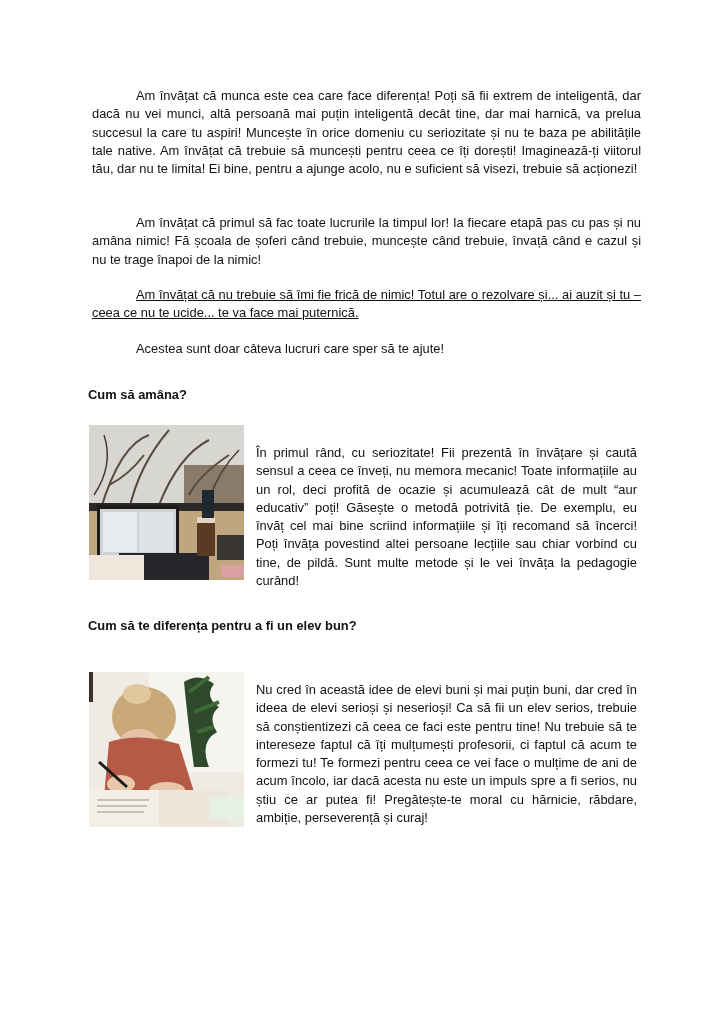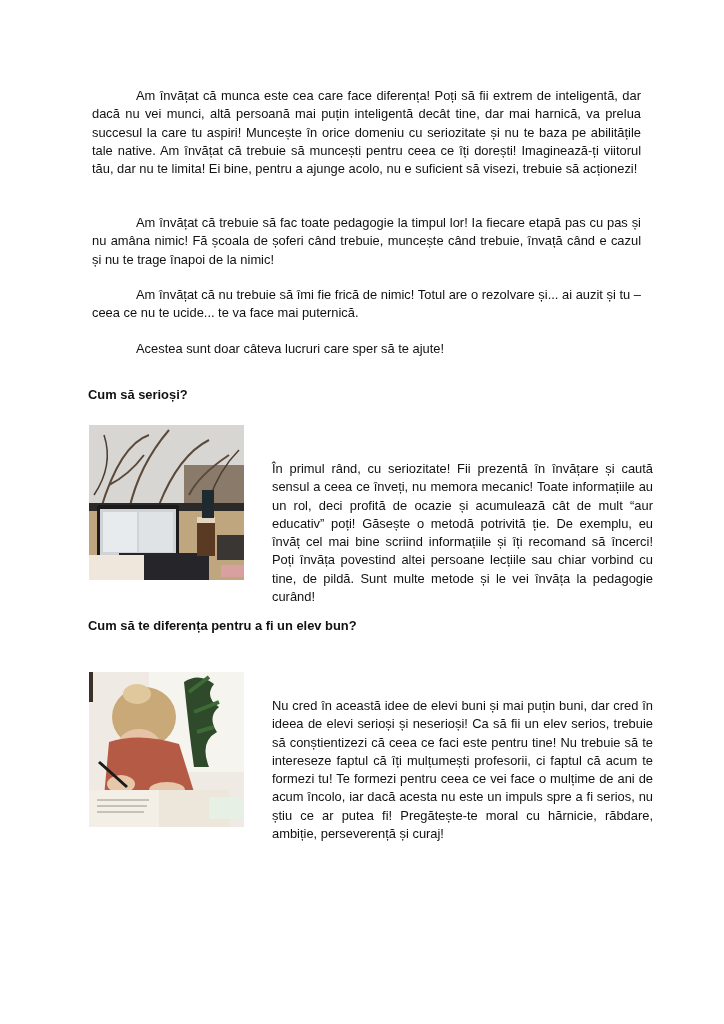--- a/index.html
+++ b/index.html
@@ -1,31 +1,31 @@
 <!DOCTYPE html>
 <html><head>
 <meta charset="utf-8">
 <style>
   html, body { margin: 0; padding: 0; background: #ffffff; }
   body { width: 724px; height: 1024px; position: relative; overflow: hidden; font-family: "Liberation Sans", sans-serif; color: #111; }
   .para { position: absolute; left: 88px; width: 549px; font-size: 12.9px; line-height: 18.3px; text-align: justify; text-align-last: left; margin: 4px; }
   .para.indent { text-indent: 44px; }
   .heading { position: absolute; left: 88px; font-size: 12.9px; font-weight: bold; margin: 0; }
   .photo { position: absolute; left: 89px; width: 155px; height: 155px; overflow: hidden; }
-  .side { position: absolute; left: 256px; width: 381px; font-size: 12.9px; line-height: 18.3px; text-align: justify; text-align-last: left; margin: 16px; }
+  .side { position: absolute; left: 256px; width: 381px; font-size: 12.9px; line-height: 18.3px; text-align: justify; text-align-last: left; margin: 0; }
 </style>
 </head>
 <body>
 
 <p class="para indent" style="top:83px;">Am învățat că munca este cea care face diferența! Poți să fii extrem de inteligentă, dar dacă nu vei munci, altă persoană mai puțin inteligentă decât tine, dar mai harnică, va prelua succesul la care tu aspiri! Muncește în orice domeniu cu seriozitate și nu te baza pe abilitățile tale native.  Am învățat că trebuie să muncești pentru ceea ce îți dorești! Imaginează-ți viitorul tău, dar nu te limita! Ei bine, pentru a ajunge acolo, nu e suficient să visezi, trebuie să acționezi!</p>
-<p class="para indent" style="top:210px;">Am învățat că trebuie să fac toate pedagogie la timpul lor! Ia fiecare etapă pas cu pas și nu amâna nimic! Fă școala de șoferi când trebuie, muncește când trebuie, învață când e cazul și nu te trage înapoi de la nimic!</p>
-<p class="para indent" style="top:282px;">Am învățat că nu trebuie să îmi fie frică de nimic! Totul are o rezolvare și... ai auzit și tu – ceea ce nu te ucide... te va face mai puternică.</p>
+<p class="para indent" style="top:210px;">Am învățat că primul să fac toate lucrurile la timpul lor! Ia fiecare etapă pas cu pas și nu amâna nimic! Fă școala de șoferi când trebuie, muncește când trebuie, învață când e cazul și nu te trage înapoi de la nimic!</p>
+<p class="para indent" style="top:282px;text-decoration:underline;">Am învățat că nu trebuie să îmi fie frică de nimic! Totul are o rezolvare și... ai auzit și tu – ceea ce nu te ucide... te va face mai puternică.</p>
 <p class="para indent" style="top:336px;">Acestea sunt doar câteva lucruri care sper să te ajute!</p>
 
-<h3 class="heading" style="top:387px;">Cum să serioși?</h3>
+<h3 class="heading" style="top:387px;">Cum să amâna?</h3>
 
 <div class="photo" style="top:425px;">
   <svg width="155" height="155" viewBox="0 0 155 155" xmlns="http://www.w3.org/2000/svg">
     <rect width="155" height="155" fill="#c9c6c0"></rect>
     <rect x="0" y="0" width="155" height="80" fill="#d8d6d2"></rect>
     <rect x="95" y="40" width="60" height="40" fill="#8a7a6a"></rect>
     <path d="M10 90 Q30 20 60 10 M40 85 Q50 40 80 5 M70 80 Q90 30 120 15 M20 60 Q40 50 55 30 M100 70 Q110 50 140 30" stroke="#5a4a3c" stroke-width="2" fill="none"></path>
     <path d="M5 70 Q25 40 15 10 M120 75 Q130 45 150 25" stroke="#4a3c30" stroke-width="1.5" fill="none"></path>
     <rect x="0" y="78" width="155" height="8" fill="#2c2a28"></rect>
     <rect x="0" y="86" width="155" height="69" fill="#bfa67f"></rect>

